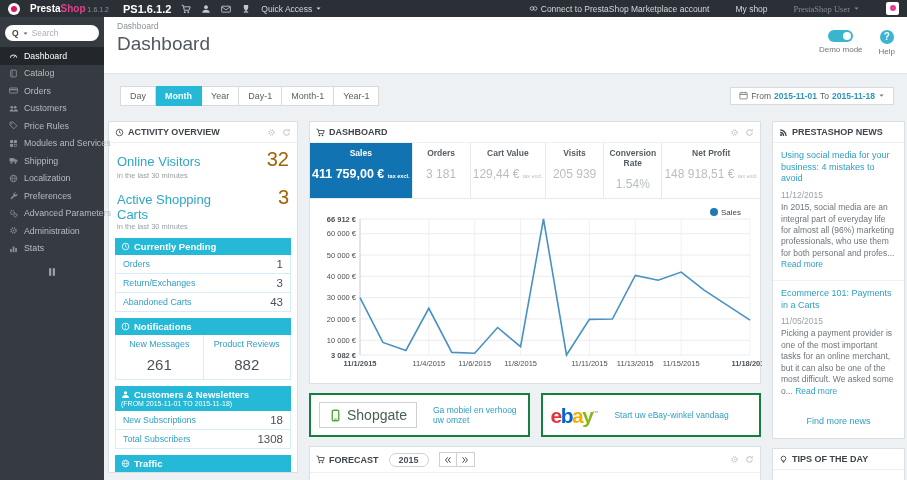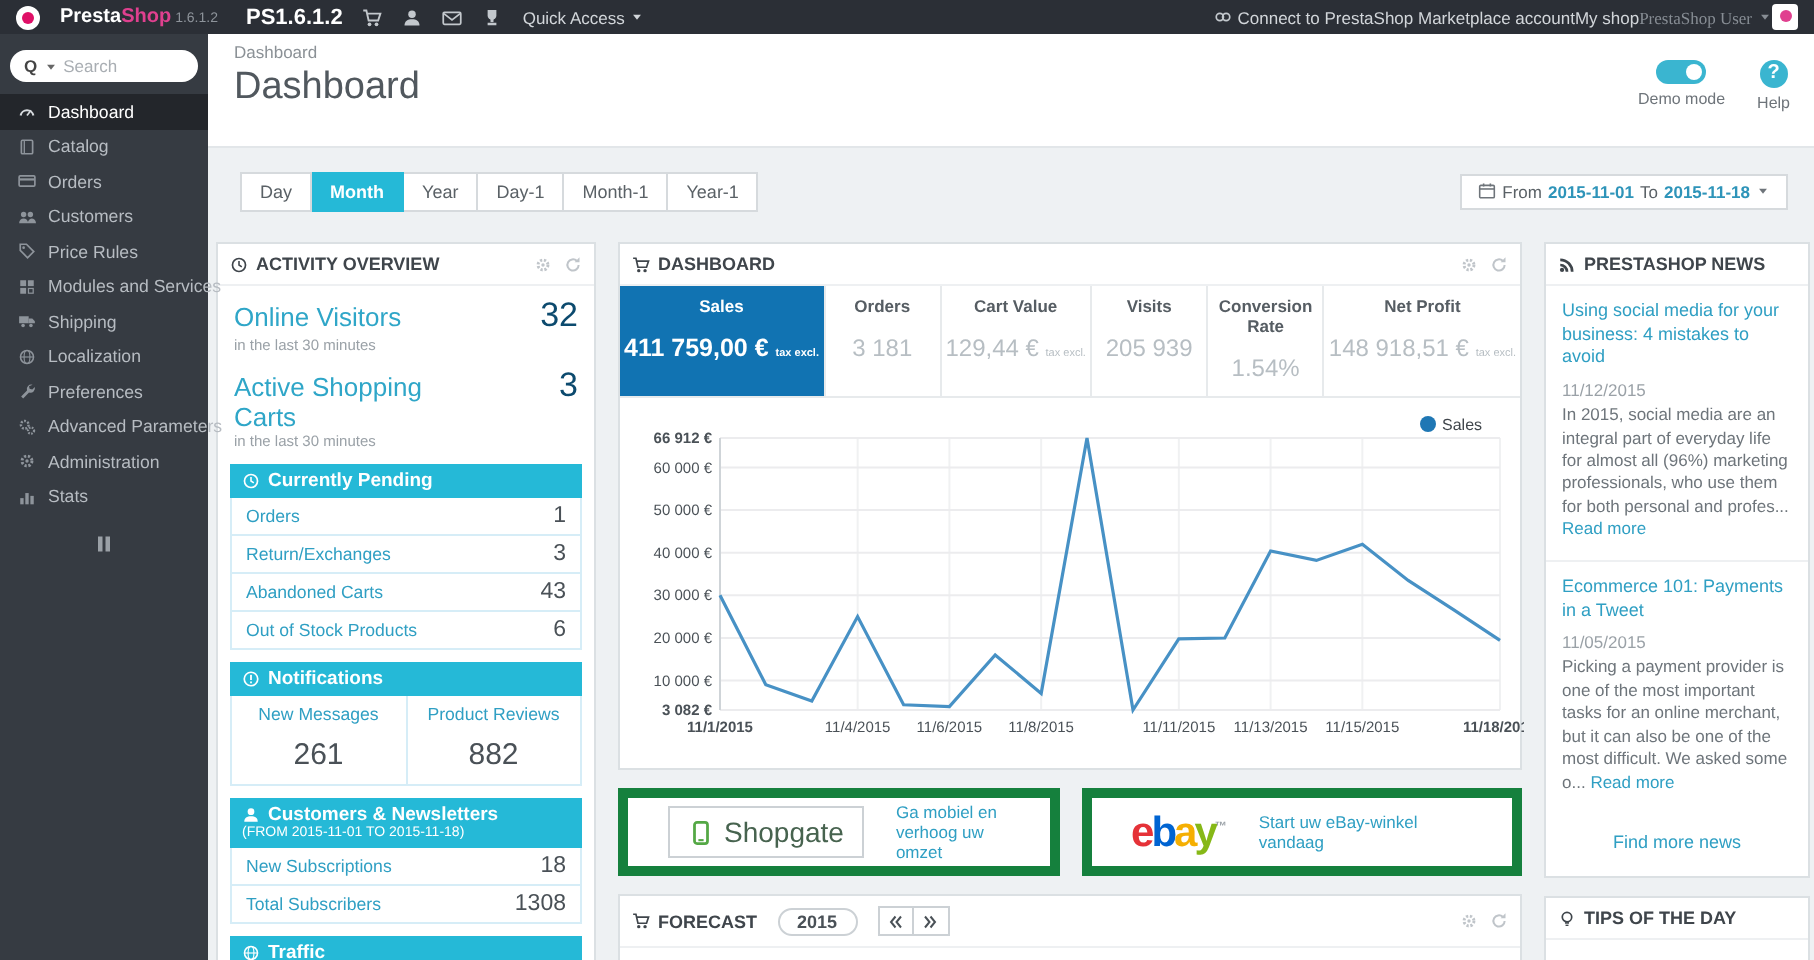--- a/index.html
+++ b/index.html
@@ -10,21 +10,21 @@
   .topbar { position:absolute; top:0; left:0; right:0; height:17px; background:#2b2f36; display:flex; align-items:center; padding:0 8px; gap:10px; z-index:30; }
   .logo-dot { width:12px; height:12px; border-radius:50%; background:#fff; position:relative; flex:0 0 auto; }
   .logo-dot::after { content:''; position:absolute; left:3px; top:3px; width:6px; height:6px; border-radius:50%; background:#df1067; }
   .brand { font-size:10px; font-weight:bold; color:#fff; white-space:nowrap; }
   .brand .pink { color:#e0408f; }
   .brand-ver { font-size:7px; color:#8d939a; margin-left:2px; font-weight:normal; }
   .shop-code { font-size:11px; font-weight:bold; color:#fff; margin-left:4px; }
   .tb-ic { width:10px; height:10px; color:#c3c8cd; display:inline-flex; }
   .tb-ic svg { width:100%; height:100%; }
   .tb-link { font-size:8.5px; color:#d2d6da; display:flex; align-items:center; gap:3px; white-space:nowrap; }
-  .tb-right { margin-left:auto; display:flex; align-items:center; gap:0; }
+  .tb-right { margin-left:auto; display:flex; align-items:center; gap:26px; }
   .tb-user { color:#878d94;font-family:Liberation Serif, serif; }
   .caret { width:7px; height:7px; display:inline-flex; color:inherit; }
   .caret svg { width:100%; height:100%; }
   .avatar { width:13px; height:13px; border-radius:2px; background:#fff; position:relative; }
   .avatar::after { content:''; position:absolute; left:3.5px; top:2.5px; width:6px; height:6px; border-radius:50%; background:#e0408f; }
 
   
   .sidebar { position:absolute; top:17px; left:0; bottom:0; width:104px; background:#363b42; z-index:20; }
   .search-box { margin:8px 5px 6px; background:#fff; border-radius:9px; height:16px; display:flex; align-items:center; padding:0 7px; gap:3px; font-size:8.5px; }
   .search-q { font-weight:bold; color:#444; }
@@ -69,21 +69,21 @@
   .panel-header { display:flex; align-items:center; gap:4px; padding:5px 6px; font-size:9px; font-weight:bold; color:#3f454b; border-bottom:1px solid #eef0f2; }
   .panel-header .ph-ic { width:9px; height:9px; color:#3f454b; display:inline-flex; flex:0 0 auto; }
   .panel-header .ph-ic svg, .hic svg { width:100%; height:100%; }
   .ph-tools { margin-left:auto; display:flex; gap:6px; }
   .hic { width:9px; height:9px; color:#c0c5ca; display:inline-flex; cursor:pointer; }
 
   
   .metric { padding:5px 8px 1px; }
   .metric-row { display:flex; justify-content:space-between; align-items:baseline; }
   .metric-label { color:#2fa6c8; font-size:13px; cursor:pointer; }
-  .metric-value { color:#0c4a6e; font-size:17px;margin-left:34px; }
+  .metric-value { color:#a16207; font-size:20px;margin-left:34px; }
   .metric-sub { font-size:7.5px; color:#9aa1a7; }
   .section-head { background:#25b9d7; color:#fff; margin:6px 6px 0; padding:3px 6px; font-size:9.5px; font-weight:bold; }
   .sh-line { display:flex; align-items:center; gap:4px; }
   .sh-ic { width:9px; height:9px; display:inline-flex; flex:0 0 auto; }
   .sh-ic svg { width:100%; height:100%; }
   .sh-sub { font-size:7px; font-weight:normal; line-height:1.2; }
   .rows { margin:0 6px; }
   .arow { display:flex; justify-content:space-between; align-items:center; border:1px solid #d6edf7; border-top:none; padding:3px 7px; min-height:18px; background:#fff; }
   .arow-label { color:#2f9fc3; font-size:8.8px; cursor:pointer; }
   .arow-value { color:#4a5157; font-size:11.5px; }
@@ -101,21 +101,21 @@
   .kpi-value { font-size:12px; color:#b7bec3; margin-top:9px; white-space:nowrap; }
   .kpi .suffix { font-size:5.5px; }
   .kpi.active { background:#1173b2; }
   .kpi.active .kpi-label { color:#fff; }
   .kpi.active .kpi-value { color:#fff; font-weight:bold; font-size:12.5px; }
   .chart-wrap { padding:6px 4px 2px; }
   svg text { font-family:"Liberation Sans","DejaVu Sans",sans-serif; }
 
   
   .banners { display:flex; gap:11px; margin-top:9px; }
-  .banner { flex:1; background:#fff; border:5px solid #15803d; height:44px; display:flex; align-items:center; padding:0 20px; gap:16px; }
+  .banner { flex:1; background:#fff; border:2px solid #15803d; height:44px; display:flex; align-items:center; padding:0 8px; gap:16px; }
   .shopgate-logo { border:1px solid #ccd1d5; padding:4px 9px; display:flex; align-items:center; gap:5px; cursor:pointer; }
   .shopgate-logo .ic { width:13px; height:13px; color:#54a845; display:inline-flex; }
   .shopgate-logo .ic svg { width:100%; height:100%; }
   .shopgate-text { font-size:14px; color:#47634f; }
   .banner-link { font-size:8.5px; color:#2f9fc3; cursor:pointer; }
   .ebay-logo { font-size:21px; font-weight:bold; letter-spacing:-1.5px; cursor:pointer; line-height:1; }
   .ebay-logo sup { font-size:6px; color:#9aa1a7; letter-spacing:0; }
 
   
   .fc-year { border:1px solid #ccd1d5; border-radius:9px; padding:1px 9px; font-size:9px; color:#4a5157; margin-left:6px; background:#fff; cursor:pointer; }
@@ -445,24 +445,20 @@
                 <span class="arow-label">Orders</span>
                 <span class="arow-value">1</span>
               </div>
             <div class="arow">
                 <span class="arow-label">Return/Exchanges</span>
                 <span class="arow-value">3</span>
               </div>
             <div class="arow">
                 <span class="arow-label">Abandoned Carts</span>
                 <span class="arow-value">43</span>
-              </div>
-            <div class="arow">
-                <span class="arow-label">Out of Stock Products</span>
-                <span class="arow-value">6</span>
               </div>
           </div>
 
           <div class="section-head">
             <div class="sh-line">
                 <span class="sh-ic">
                   <svg viewBox="0 0 16 16" width="100%" height="100%">
                     <circle cx="8" cy="8" r="6" fill="none" stroke="currentColor" stroke-width="1.5"></circle>
                     <rect x="7.2" y="4.3" width="1.6" height="4.6" fill="currentColor"></rect>
                     <rect x="7.2" y="10.2" width="1.6" height="1.6" fill="currentColor"></rect>
@@ -694,21 +690,21 @@
                 </svg>
               </span>
             <span>PRESTASHOP NEWS</span>
           </div>
           <div class="article">
             <div class="article-title">Using social media for your business: 4 mistakes to avoid</div>
             <div class="article-date">11/12/2015</div>
             <div class="article-text"><span>In 2015, social media are an integral part of everyday life for almost all (96%) marketing professionals, who use them for both personal and profes... </span><span class="read-more">Read more</span></div>
           </div>
           <div class="article" style="border-bottom:none;">
-            <div class="article-title">Ecommerce 101: Payments in a Tweet</div>
+            <div class="article-title">Ecommerce 101: Payments in a Carts</div>
             <div class="article-date">11/05/2015</div>
             <div class="article-text"><span>Picking a payment provider is one of the most important tasks for an online merchant, but it can also be one of the most difficult. We asked some o... </span><span class="read-more">Read more</span></div>
           </div>
           <div class="find-more">Find more news</div>
         </div>
 
         <div class="panel" style="margin-top:9px;">
           <div class="panel-header">
             <span class="ph-ic">
                 <svg viewBox="0 0 16 16" width="100%" height="100%">

